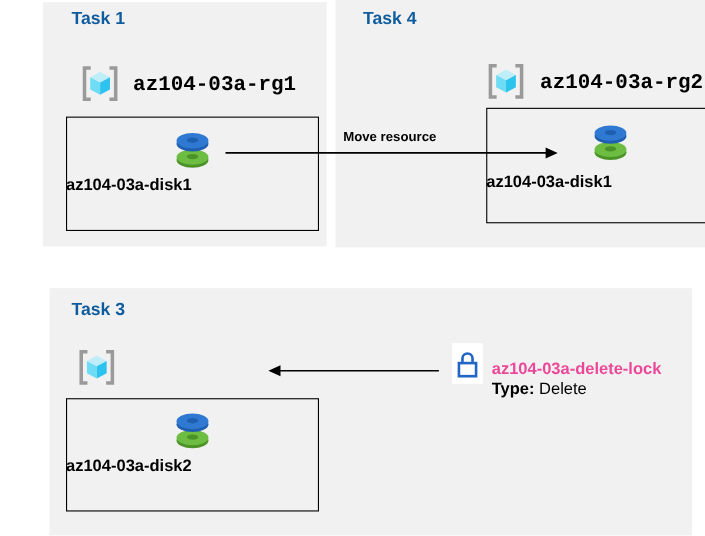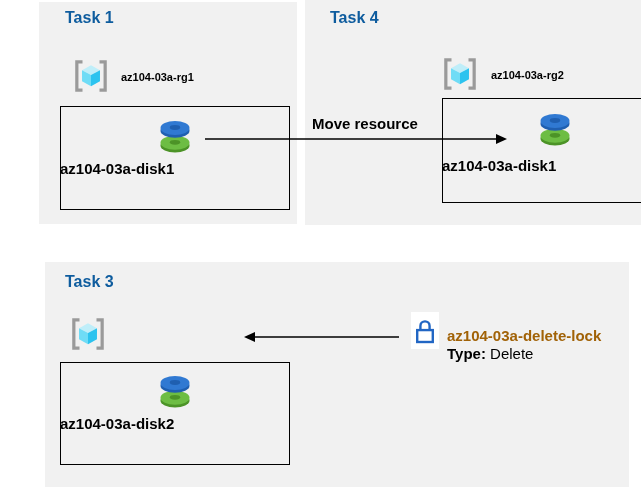--- a/index.html
+++ b/index.html
@@ -7,41 +7,41 @@
     position:relative;width:641px;height:487px;background:#ffffff;
     font-family:"Liberation Sans",sans-serif;overflow:hidden;margin-left:35px;
   }
   .panel{position:absolute;background:#f1f1f1;}
   .task-title{
     position:absolute;font-weight:bold;font-size:16px;line-height:18px;
     color:#0e5c9e;white-space:nowrap;
   }
   .rg-row-icon{position:absolute;}
   .rg-label{
-    position:absolute;font-weight:bold;font-size:11px;line-height:18px;
-    color:#000;white-space:nowrap;
+    position:absolute;font-weight:bold;font-size:19px;line-height:18px;
+    color:#000;white-space:nowrap;font-family:Liberation Mono, monospace;
   }
   .resource-box{position:absolute;border:1.5px solid #000;box-sizing:border-box;}
   .disk-icon{position:absolute;}
   .res-label{
     position:absolute;font-weight:bold;font-size:15px;line-height:18px;
     color:#000;white-space:nowrap;
   }
   .arrow-svg{position:absolute;overflow:visible;}
   .move-label{
-    position:absolute;font-weight:bold;font-size:15px;line-height:18px;
+    position:absolute;font-weight:bold;font-size:12px;line-height:18px;
     color:#000;white-space:nowrap;
   }
   .lock-chip{
     position:absolute;background:#ffffff;display:flex;
     align-items:center;justify-content:center;
   }
   .lock-title{
     position:absolute;font-weight:bold;font-size:15px;line-height:18px;
-    color:#a16207;white-space:nowrap;
+    color:#ec4899;white-space:nowrap;
   }
   .lock-type{
     position:absolute;font-size:15px;line-height:18px;color:#000;white-space:nowrap;
   }
   .lock-type .t-label{font-weight:bold;}
   
   .bracket{stroke:#9a9a9a;stroke-width:3.4;fill:none;}
   .cube-top{fill:#bfeef9;}
   .cube-left{fill:#6fdcf6;}
   .cube-right{fill:#2cc3ef;}

